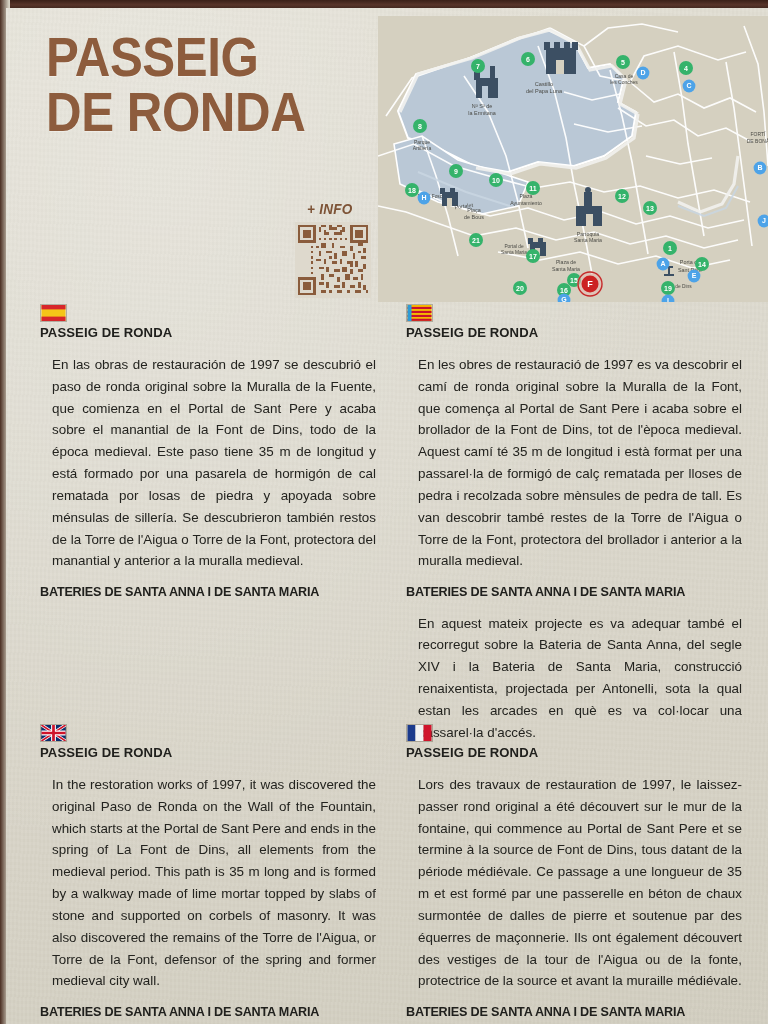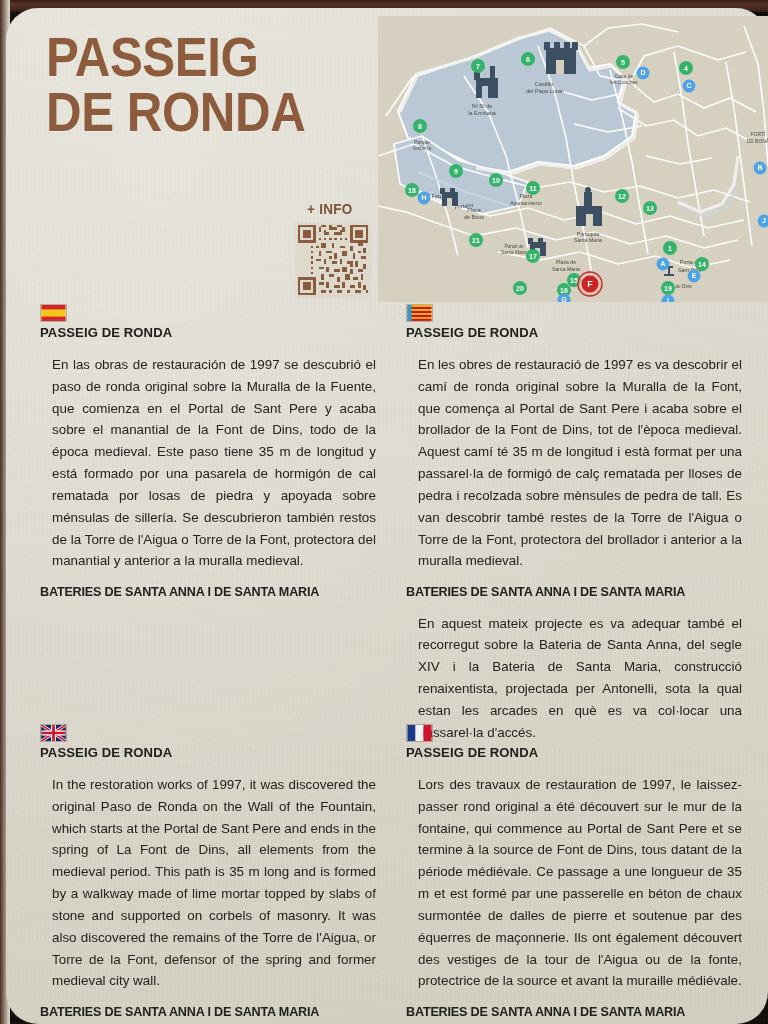--- a/index.html
+++ b/index.html
@@ -38,21 +38,20 @@
   
   .sign-face {
     position: absolute;
     top: 8px;
     left: 6px;
     width: 762px;
     height: 1016px;
     background:
       radial-gradient(ellipse at 20% 12%, rgba(255,255,255,0.22), rgba(255,255,255,0) 60%),
       linear-gradient(168deg, #e3e0d5 0%, #dedbd0 35%, #d8d4c7 72%, #d2cec0 100%);
-    border-radius: 32px;
   }
   .grain {
     position: absolute;
     inset: 0;
     pointer-events: none;
     opacity: 0.5;
     background-image:
       repeating-linear-gradient(92deg, rgba(255,255,255,0.05) 0 2px, rgba(0,0,0,0.018) 2px 4px),
       repeating-linear-gradient(3deg, rgba(255,255,255,0.035) 0 3px, rgba(0,0,0,0.012) 3px 6px);
   }
@@ -84,20 +83,21 @@
     text-shadow: 0 1px 0 rgba(255,255,255,0.35);
   }
   .sign-title .line2 { display: block; }
 
   .info-group {
     position: absolute;
     top: 176px;
     left: 245px;
     width: 104px;
     text-align: left;
+    font-style: italic;
   }
   .plus-info {
     font-weight: 700;
     font-size: 15px;
     letter-spacing: 0.3px;
     color: #7d5336;
     transform: scaleX(0.9);
     transform-origin: left center;
     margin: 0 0 5px 20px;
   }

